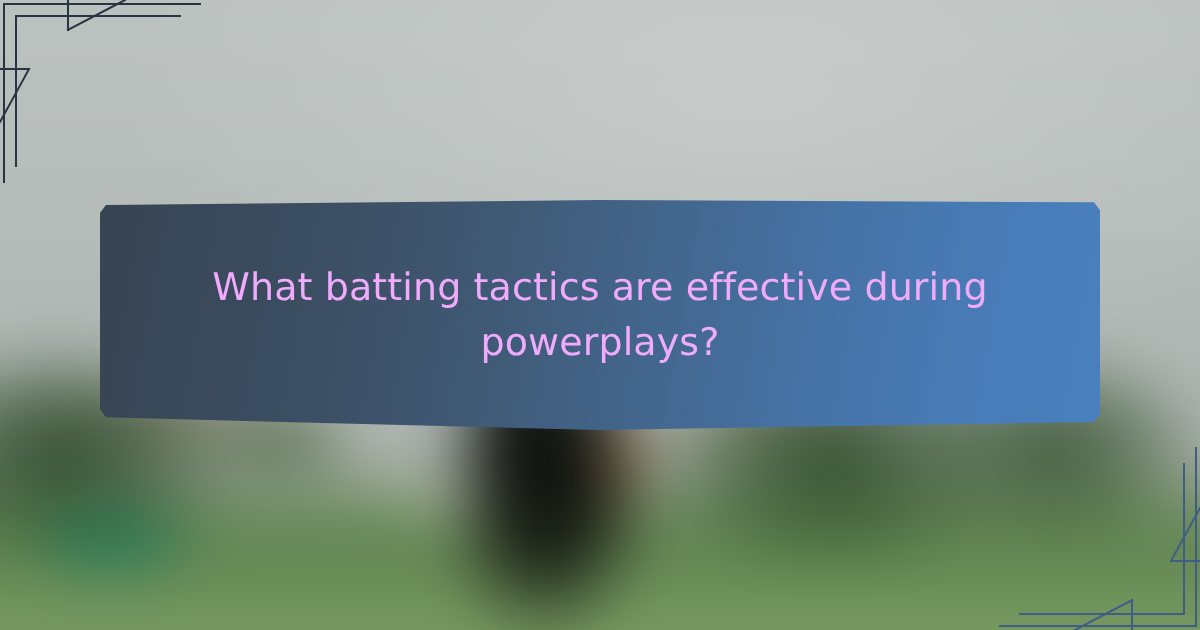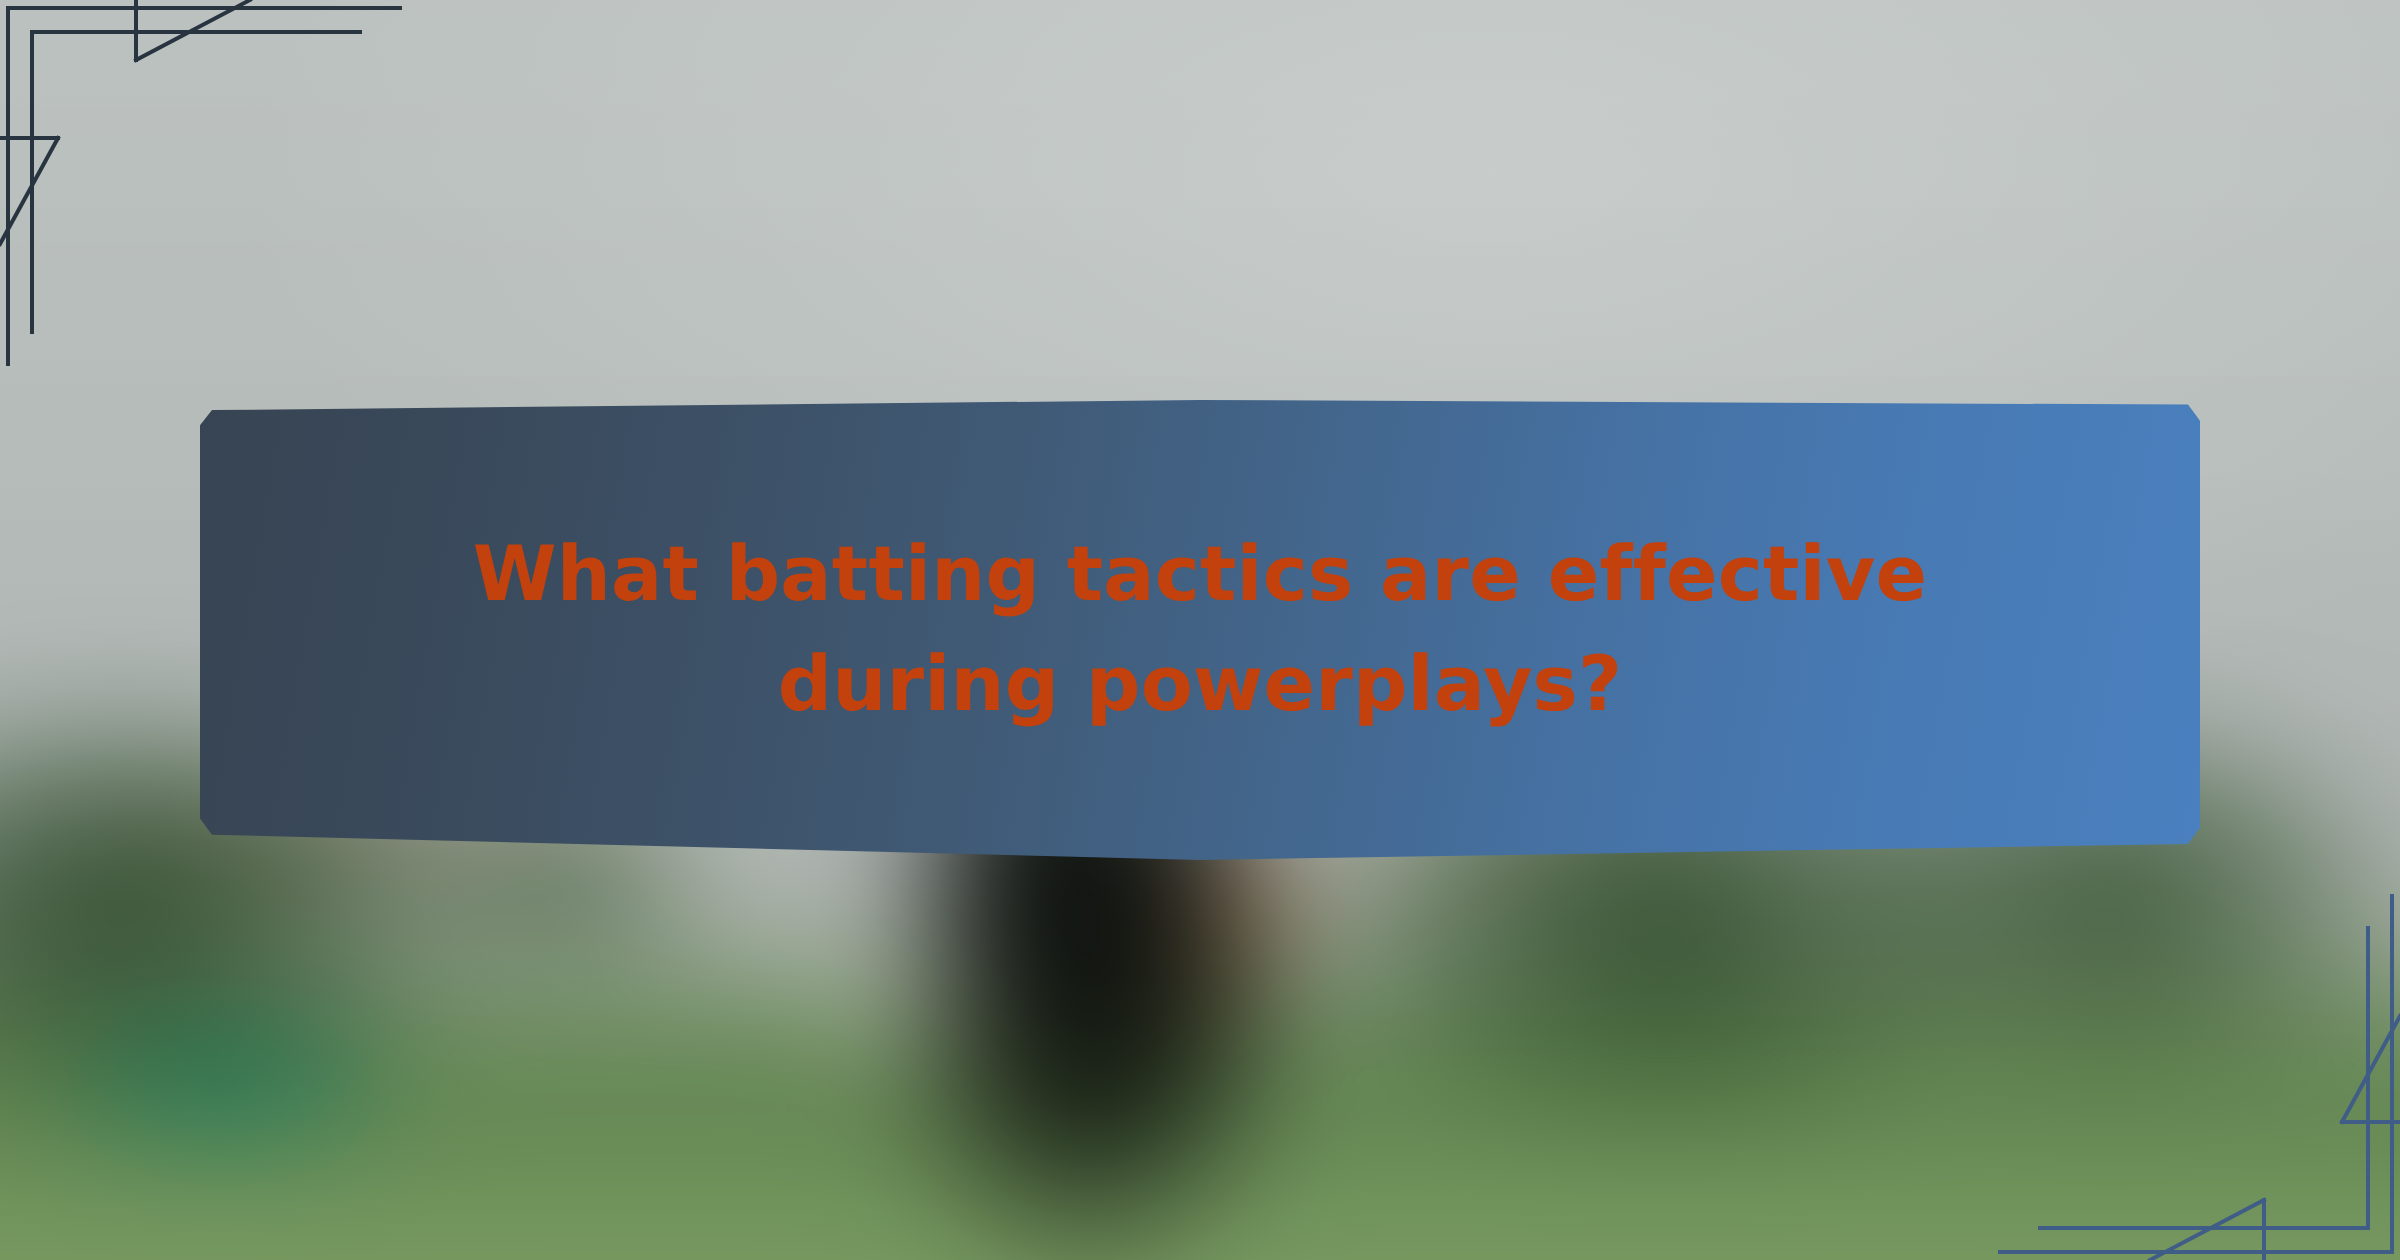--- a/index.html
+++ b/index.html
@@ -120,23 +120,23 @@
   }
   .banner-text {
     position: absolute;
     inset: 0;
     display: flex;
     align-items: center;
     justify-content: center;
     padding: 0 90px;
     box-sizing: border-box;
     text-align: center;
-    color: #c2410c;
+    color: #f0abfc;
     font-size: 38px;
-    font-weight: 700;
+    font-weight: 400;
     line-height: 1.46;
     letter-spacing: 0.1px;
     text-rendering: geometricPrecision;
   }
 </style>
 </head>
 <body>
 
 <div id="stage">
 

